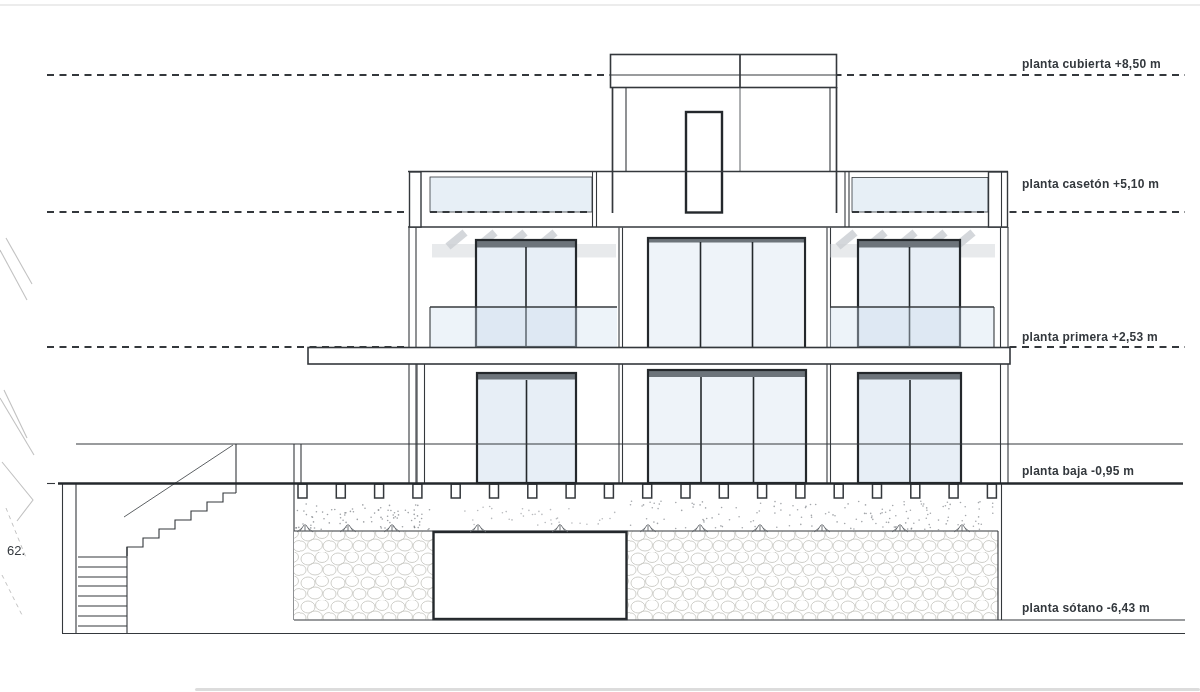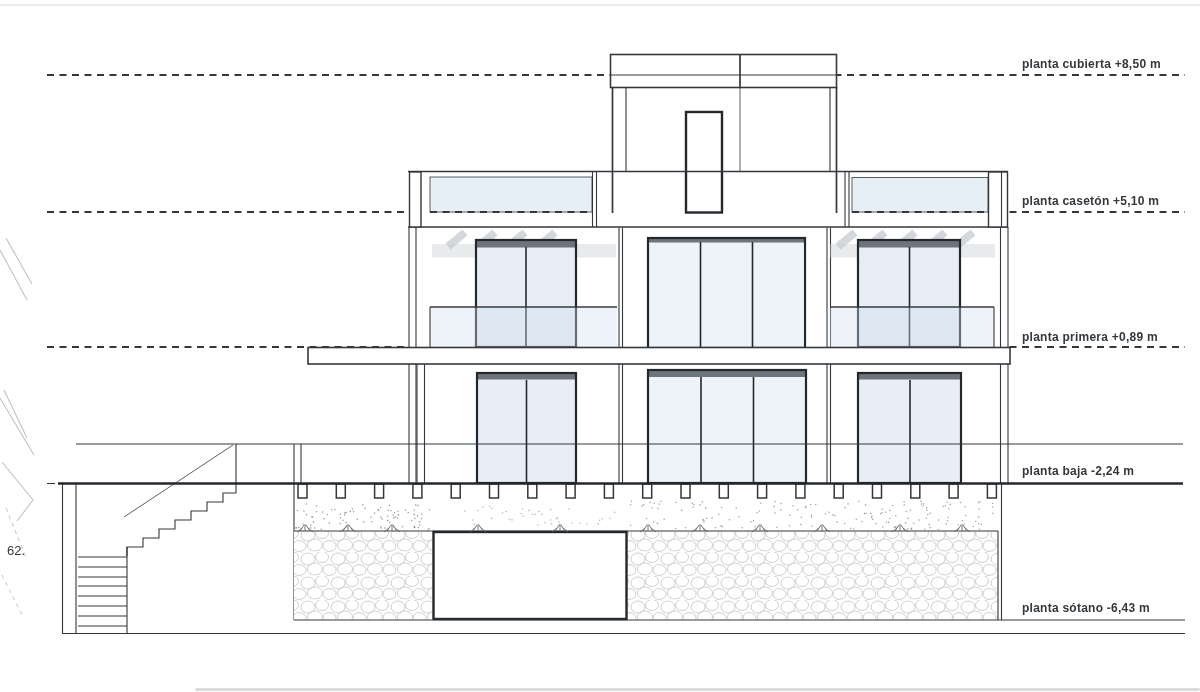--- a/index.html
+++ b/index.html
@@ -1,21 +1,21 @@
 <!DOCTYPE html>
 <html style="--line: #34383c; --bold: #24282c; --glass: #cfdfee; --wglass: #e7eef6; --wglass2: #eef3f9; --header: #6d747b; --shadow: #c9cdd2; --stone: #c9cac4; --faint: #c2c2c2; --text: #33383d; --title: #424850;"><head>
 <meta charset="utf-8">
 <style>
   html,body{margin:0;padding:0;background:#fff}
   .stage{position:relative;width:1200px;height:692px;background:#fff;overflow:hidden;
          font-family:"Liberation Sans",sans-serif}
   svg{position:absolute;left:0;top:0}
   .lbl{position:absolute;left:1022px;font-size:12px;font-weight:600;color:var(--text);
        letter-spacing:.25px;white-space:nowrap}
-  .lbl1{top:57px}.lbl2{top:194px}.lbl3{top:330px}.lbl4{top:464px}.lbl5{top:601px}
+  .lbl1{top:57px}.lbl2{top:177px}.lbl3{top:330px}.lbl4{top:464px}.lbl5{top:601px}
   .title{position:absolute;left:214px;top:649px;font-size:31px;color:var(--title);
          letter-spacing:1.2px;white-space:nowrap}
   .note{position:absolute;left:7px;top:543px;font-size:13px;color:var(--text)}
   .edge-top{position:absolute;left:0;top:4px;width:1200px;height:2px;background:#ececec}
   .edge-bottom{position:absolute;left:195px;top:688px;width:1005px;height:3px;
                background:#d6d6d6;border-radius:2px;opacity:.85}
   
   .ln{stroke:var(--line);stroke-width:1.1;fill:none}
   .thin{stroke:var(--line);stroke-width:.8;fill:none}
   .ln2{stroke:var(--line);stroke-width:1.7;fill:none}
@@ -533,19 +533,19 @@
   <g id="overlay">
     <line class="ln" x1="76" y1="444" x2="1183" y2="444"></line>
     <line class="bd3" x1="58" y1="483.5" x2="1183" y2="483.5"></line>
     <line class="ln" x1="294" y1="620" x2="1185" y2="620"></line>
     <line class="ln" x1="62" y1="633.5" x2="1185" y2="633.5"></line>
   </g>
 </svg>
 
 <div class="lbl lbl1">planta cubierta +8,50 m</div>
 <div class="lbl lbl2">planta casetón +5,10 m</div>
-<div class="lbl lbl3">planta primera +0,89 m</div>
-<div class="lbl lbl4">planta baja -2,24 m</div>
+<div class="lbl lbl3">planta primera +2,53 m</div>
+<div class="lbl lbl4">planta baja -0,95 m</div>
 <div class="lbl lbl5">planta sótano -6,43 m</div>
 <div class="note">62.</div>
 <div class="edge-top"></div>
 <div class="edge-bottom"></div>
 </div>
 
 </body></html>

